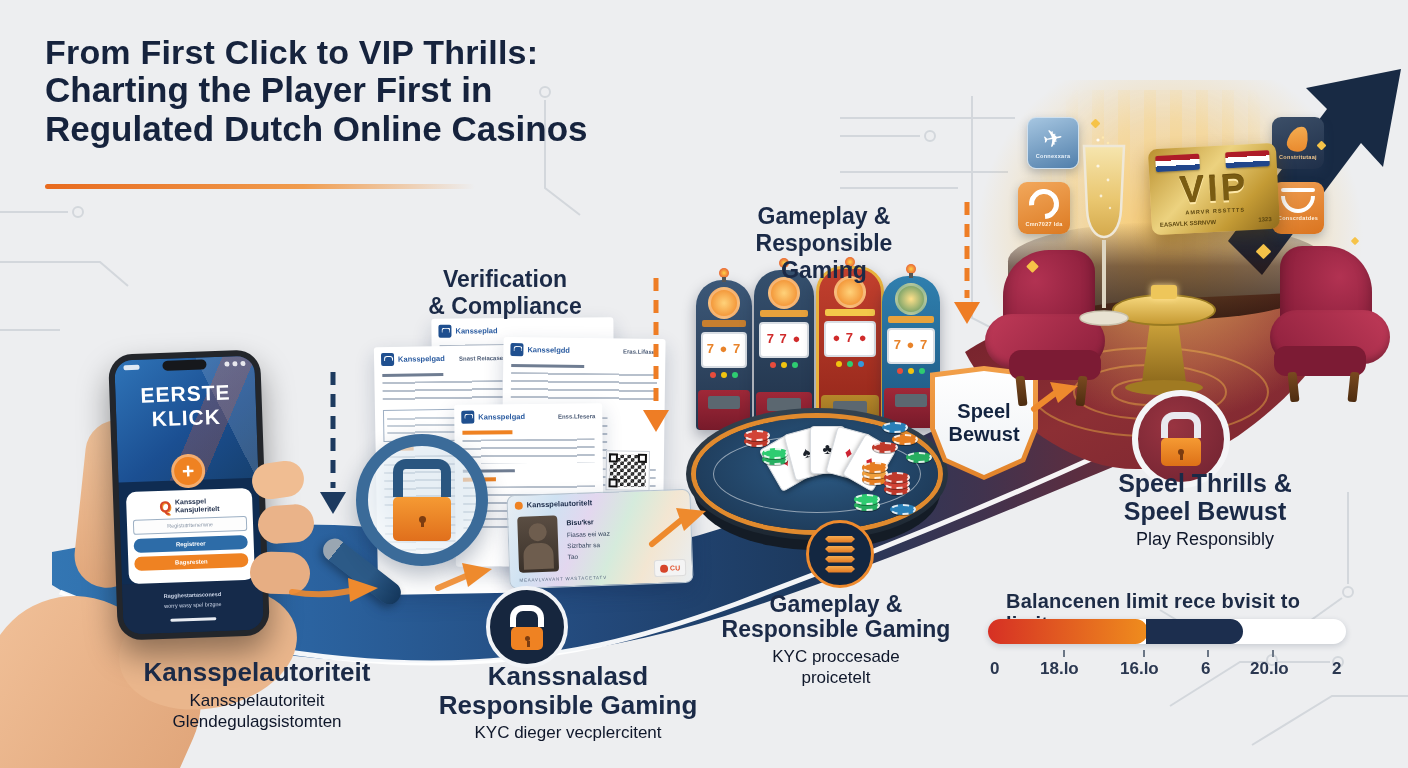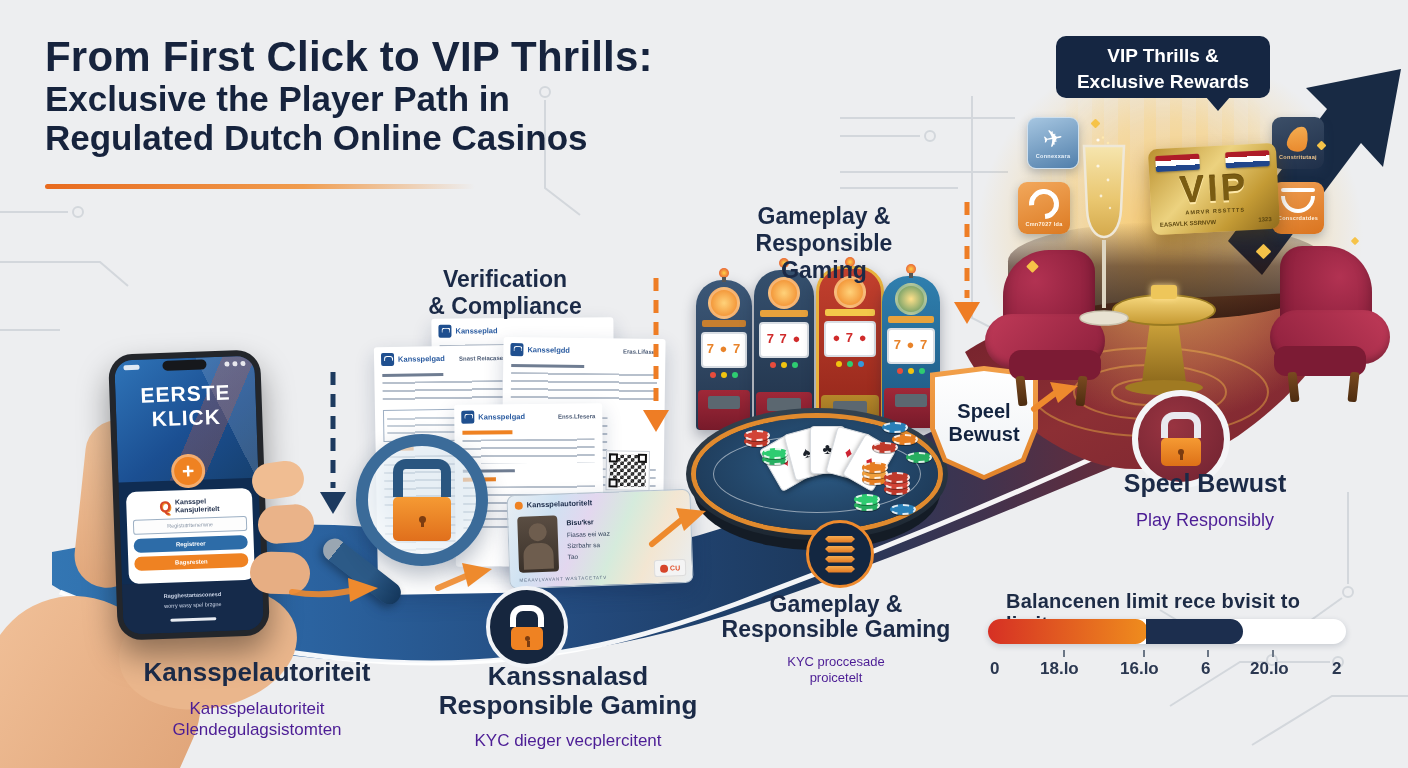--- a/index.html
+++ b/index.html
@@ -1,27 +1,27 @@
 <!DOCTYPE html>
 <html><head>
 <meta charset="utf-8">
 <style>
   html,body{margin:0;padding:0;background:#d8dadd;font-family:"Liberation Sans",sans-serif;}
   .stage{position:relative;width:1408px;height:768px;overflow:hidden;background:#edeef0;}
   .abs{position:absolute;}
   .layer{position:absolute;left:0;top:0;width:1408px;height:768px;pointer-events:none;}
   
   .title{left:45px;top:34px;width:720px;color:#16233d;font-weight:800;line-height:1.1;}
-  .title .t1{font-size:42px;letter-spacing:.2px;}
+  .title .t1{font-size:34px;letter-spacing:.2px;}
   .title .t2{font-size:35px;}
   .underline{left:45px;top:184px;width:430px;height:5px;background:linear-gradient(90deg,#e86a1e,#f09c4e 60%,rgba(242,166,90,0));border-radius:3px;}
   .h-section{color:#1b2a47;font-weight:800;font-size:23px;text-align:center;line-height:1.18;z-index:9;}
   .lbl{text-align:center;z-index:9;}
   .lbl .big{color:#1b2a47;font-weight:800;font-size:24px;line-height:1.1;}
-  .lbl .sub{color:#4c1d95;font-size:17px;line-height:1.25;margin-top:11px;}
+  .lbl .sub{color:#0f172a;font-size:17px;line-height:1.25;margin-top:3px;}
   
   .bubble{left:1056px;top:36px;width:214px;height:62px;background:#152642;border-radius:10px;z-index:6;color:#fff;font-weight:800;font-size:19px;text-align:center;line-height:1.35;padding-top:7px;box-sizing:border-box;}
   .bubble:after{content:"";position:absolute;left:150px;bottom:-13px;border-left:12px solid transparent;border-right:12px solid transparent;border-top:14px solid #152642;}
   
   .glow{left:975px;top:80px;width:390px;height:345px;background:radial-gradient(ellipse at 50% 45%,rgba(247,197,98,.9),rgba(247,197,98,0) 70%);z-index:1;}
   .rays{left:1040px;top:90px;width:250px;height:215px;background:repeating-linear-gradient(90deg,rgba(250,204,110,.55) 0 12px,rgba(246,170,40,.12) 12px 26px);opacity:.6;z-index:1;
         -webkit-mask-image:radial-gradient(ellipse at 50% 45%,#000 40%,transparent 78%);mask-image:radial-gradient(ellipse at 50% 45%,#000 40%,transparent 78%);}
   .stageband{left:1008px;top:222px;width:318px;height:98px;border-radius:50%/40%;background:linear-gradient(180deg,rgba(61,28,14,0),rgba(47,20,10,.6) 45%,rgba(24,10,6,.78));z-index:2;}
   .spark{width:9px;height:9px;background:#f6c348;transform:rotate(45deg);border-radius:1px;z-index:6;}
   
@@ -212,21 +212,21 @@
   <div class="abs glow"></div>
   <div class="abs rays"></div>
 
   <svg class="layer" style="z-index:2" viewBox="0 0 1408 768">
     <polygon fill="#182a44" points="1228,241 1327,109 1306,88 1401,69 1383,167 1361,143 1262,275"></polygon>
   </svg>
   <div class="abs stageband"></div>
 
   <div class="abs title">
     <div class="t1">From First Click to VIP Thrills:</div>
-    <div class="t2">Exclusive the Player Path in</div>
+    <div class="t2">Charting the Player First in</div>
     <div class="t2">Regulated Dutch Online Casinos</div>
   </div>
   <div class="abs underline"></div>
 
   <div class="skin" style="left:-46px;top:598px;width:220px;height:320px;border-radius:90px;transform:rotate(24deg);background:linear-gradient(100deg,#f0bf97,#dfa377);z-index:3"></div>
   <div class="skin" style="left:118px;top:588px;width:180px;height:120px;border-radius:50%;transform:rotate(-12deg);background:#eab68c;z-index:3"></div>
   <div class="skin" style="left:80px;top:420px;width:64px;height:168px;border-radius:32px;transform:rotate(6deg);background:linear-gradient(#f2c49c,#e2a87c);z-index:4"></div>
 
   <div class="abs phone">
     <div class="screen">
@@ -455,24 +455,20 @@
       <div class="chipstack"></div>
   </div>
 
   <div class="abs shield">
     <div class="shield-in">
       <div>Speel</div>
       <div>Bewust</div>
     </div>
   </div>
 
-  <div class="abs bubble">
-    <div>VIP Thrills &amp;</div>
-    <div>Exclusive Rewards</div>
-  </div>
 
   <div class="abs tile tile-plane" style="left:1027px;top:117px">
     <span class="gly">✈</span>
     <span class="tlab" style="color:#eaf3fb">Connexxara</span>
   </div>
   <div class="abs tile tile-ring" style="left:1018px;top:182px">
     <span class="ringgly"></span>
     <span class="tlab" style="color:#fff3e2">Cmn7027 Ida</span>
   </div>
   <div class="abs tile tile-flame" style="left:1272px;top:117px">
@@ -565,28 +561,29 @@
       <div>Responsible Gaming</div>
     </div>
     <div class="sub">KYC dieger vecplercitent</div>
   </div>
 
   <div class="abs lbl" style="left:698px;top:592px;width:276px">
     <div class="big" style="font-size:23px">
       <div>Gameplay &amp;</div>
       <div>Responsible Gaming</div>
     </div>
-    <div class="sub" style="font-size:13px">
+    <div class="sub" style="font-size:17px">
       <div>KYC proccesade</div>
       <div>proicetelt</div>
     </div>
   </div>
 
   <div class="abs lbl" style="left:1082px;top:470px;width:246px">
     <div class="big" style="font-size:25px">
+      <div>Speel Thrills &amp;</div>
       <div>Speel Bewust</div>
     </div>
     <div class="sub" style="font-size:18px">Play Responsibly</div>
   </div>
 
   <div class="abs gauge-title">Balancenen limit rece bvisit to limits</div>
   <div class="abs gauge">
     <div class="gseg1"></div>
     <div class="gseg2"></div>
     <span class="gtick" style="left:75px"></span>

